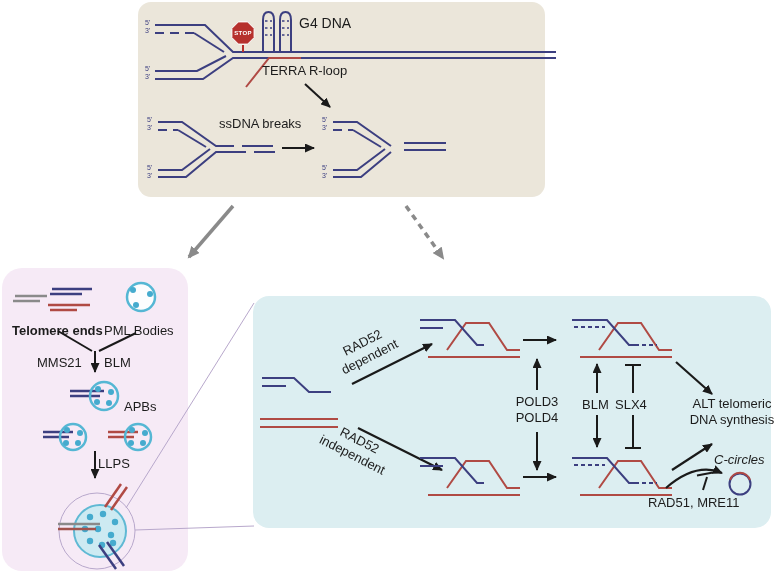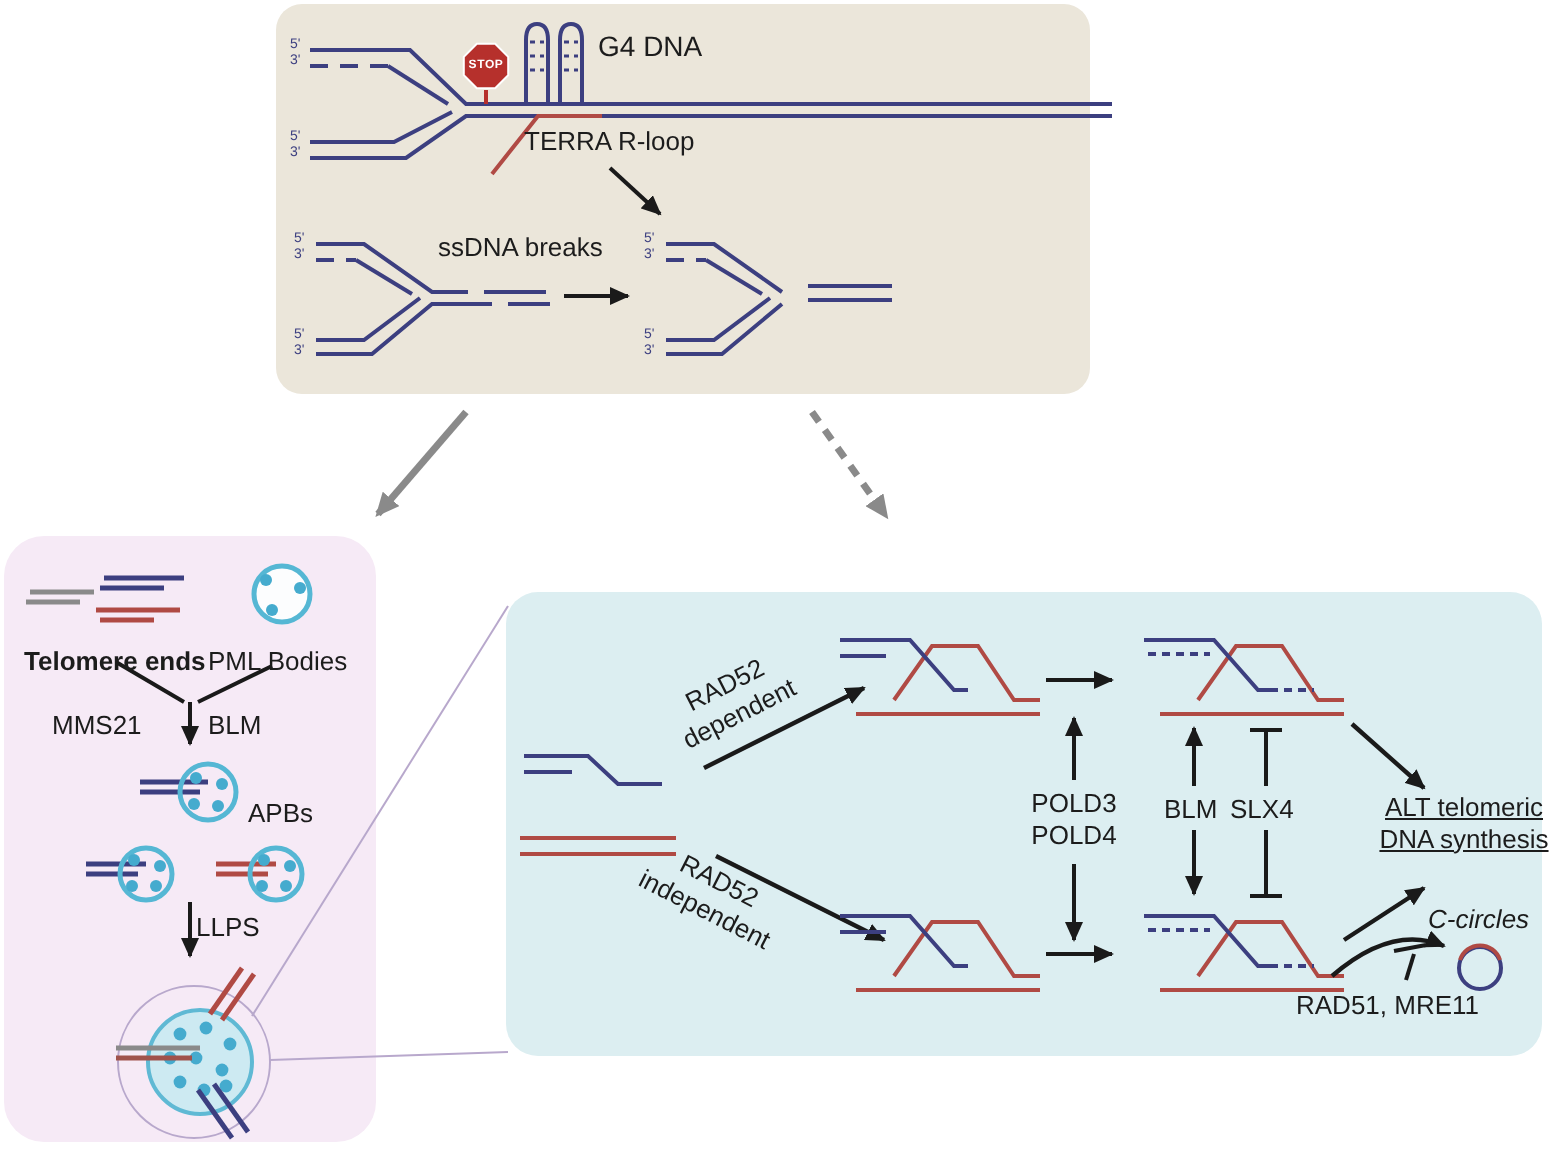--- a/index.html
+++ b/index.html
@@ -290,39 +290,39 @@
       <span>5'</span>
       <span>3'</span>
     </div>
 <div class="prime" style="left:322px;top:164px;">
       <span>5'</span>
       <span>3'</span>
     </div>
 
 <div class="lbl" style="left:12px;top:323px;font-weight:bold;">Telomere ends</div>
 <div class="lbl" style="left:104px;top:323px;">PML Bodies</div>
-<div class="lbl" style="left:26px;top:355px;text-align:right;">MMS21</div>
+<div class="lbl" style="left:37px;top:355px;text-align:right;">MMS21</div>
 <div class="lbl" style="left:104px;top:355px;">BLM</div>
 <div class="lbl" style="left:124px;top:399px;">APBs</div>
 <div class="lbl" style="left:98px;top:456px;">LLPS</div>
 
 <div class="lbl center rot-dep" style="left:318px;top:334px;width:96px;">
   <span class="ln">RAD52</span>
   <span class="ln">dependent</span>
 </div>
 <div class="lbl center rot-ind" style="left:302px;top:432px;width:108px;">
   <span class="ln">RAD52</span>
   <span class="ln">independent</span>
 </div>
 <div class="lbl center" style="left:508px;top:394px;width:58px;">
   <span class="ln">POLD3</span>
   <span class="ln">POLD4</span>
 </div>
 <div class="lbl" style="left:582px;top:397px;">BLM</div>
 <div class="lbl" style="left:615px;top:397px;">SLX4</div>
-<div class="lbl center" style="left:686px;top:396px;width:92px;text-decoration:underline;">
+<div class="lbl center" style="left:686px;top:396px;width:92px;">
   <span class="ln">ALT telomeric</span>
   <span class="ln">DNA synthesis</span>
 </div>
 <div class="lbl" style="left:714px;top:452px;font-style:italic;">C-circles</div>
 <div class="lbl" style="left:648px;top:495px;">RAD51, MRE11</div>
 
 </div>
 
 </body></html>

